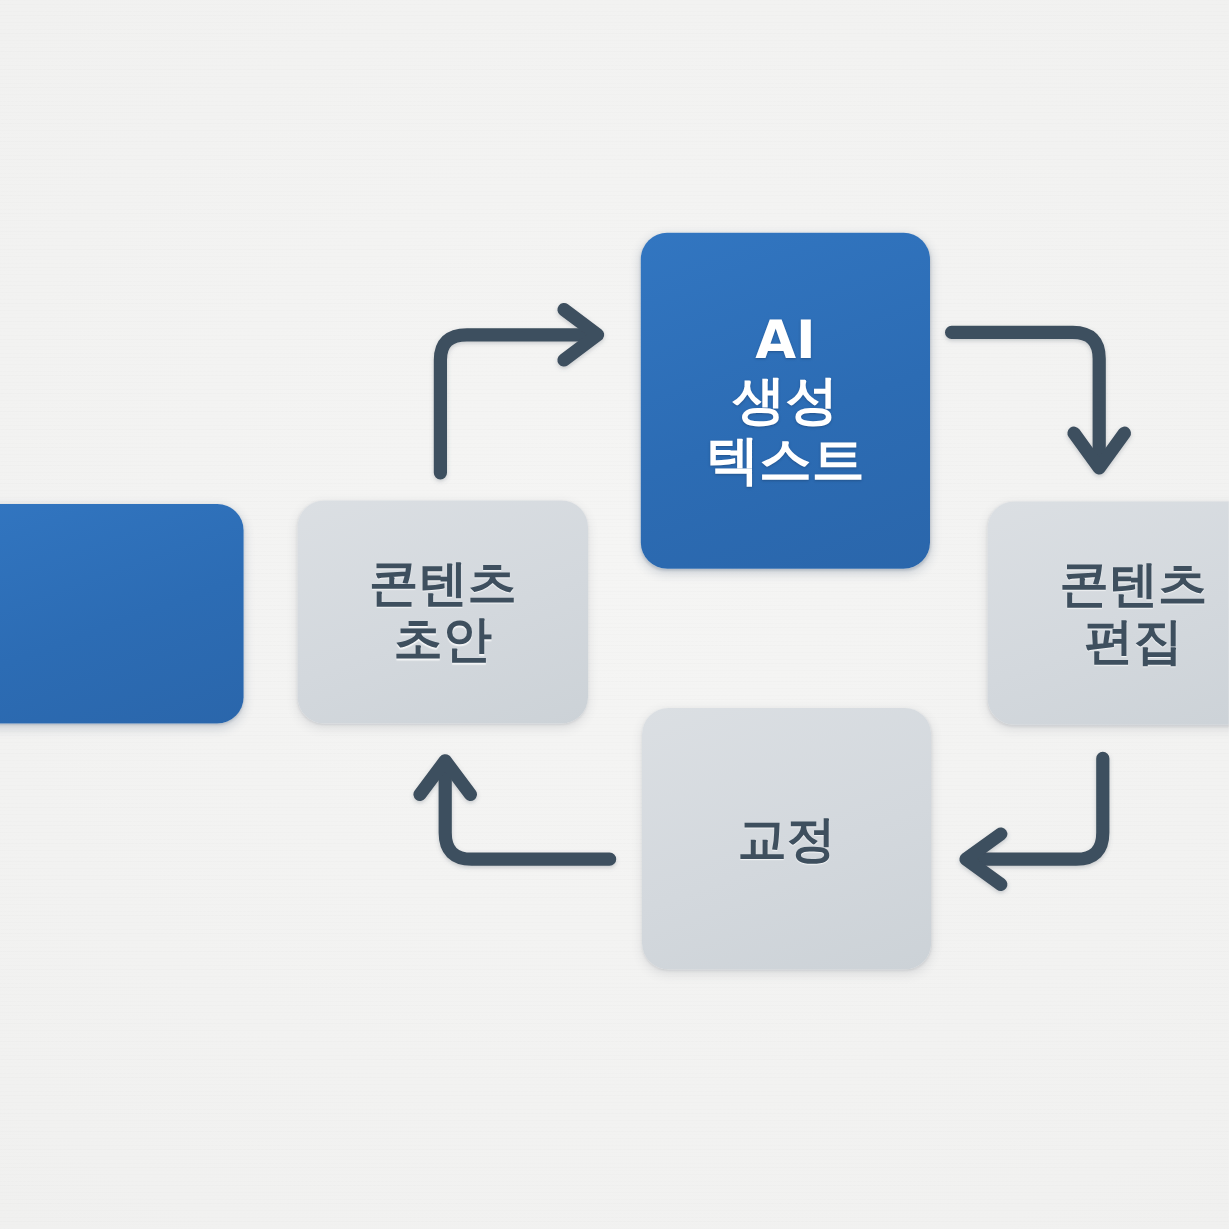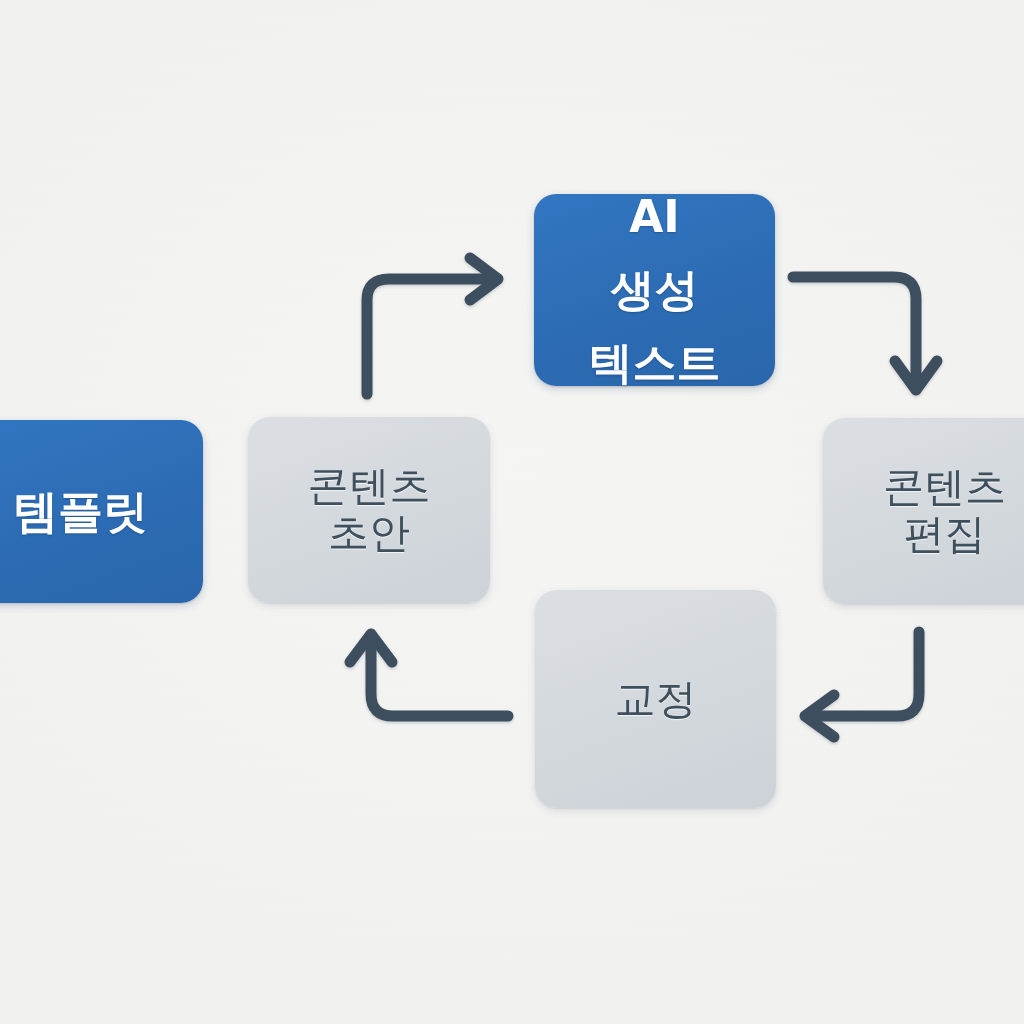--- a/index.html
+++ b/index.html
@@ -65,28 +65,28 @@
 
   
   .node.muted {
     background: linear-gradient(160deg, #dbdfe3 0%, #d3d8dd 55%, #ccd2d7 100%);
     box-shadow:
       0 3px 9px rgba(60, 70, 85, 0.13),
       0 1px 2px rgba(60, 70, 85, 0.10);
   }
   .node.muted .line {
     color: #3e4f5e;
-    font-weight: 400;
+    font-weight: 700;
     text-shadow: 0 1px 1px rgba(255,255,255,0.75);
   }
 
   
   #node-template-select { left: -42px;  top: 420px; width: 245px; height: 183px; }
   #node-content-draft   { left: 248px;  top: 417px; width: 242px; height: 186px; }
-  #node-ai-generate     { left: 534px;  top: 194px; width: 241px; height: 192px; gap: 23px; }
+  #node-ai-generate     { left: 534px;  top: 194px; width: 241px; height: 280px; }
   #node-content-edit    { left: 823px;  top: 418px; width: 243px; height: 186px; }
   #node-proofread       { left: 535px;  top: 590px; width: 241px; height: 218px; }
 
   #node-template-select .line { font-size: 45px; }
   #node-content-draft   .line { font-size: 41px; }
   #node-ai-generate     .line { font-size: 44px; }
   #node-content-edit    .line { font-size: 41px; }
   #node-proofread       .line { font-size: 41px; text-align: center; }
 
   #arrows {
@@ -129,21 +129,20 @@
 
       <g>
         <path d="M 508 716 L 393 716 Q 371 716 371 694 L 371 641"></path>
         <path d="M 350 662 L 371 634 L 392 662"></path>
       </g>
 
     </g>
   </svg>
 
   <div class="node accent" id="node-template-select">
-    <span class="line">템플릿</span>
   </div>
 
   <div class="node muted" id="node-content-draft">
     <span class="line">콘텐츠</span>
     <span class="line">초안</span>
   </div>
 
   <div class="node accent" id="node-ai-generate">
     <span class="line">AI</span>
     <span class="line">생성</span>

